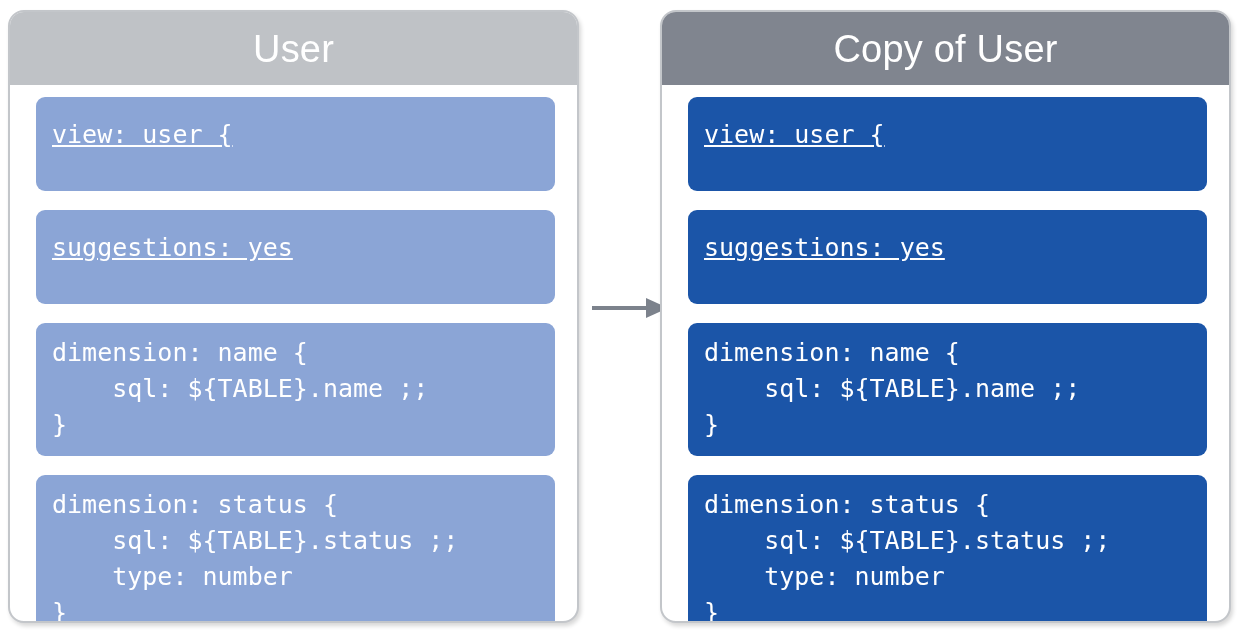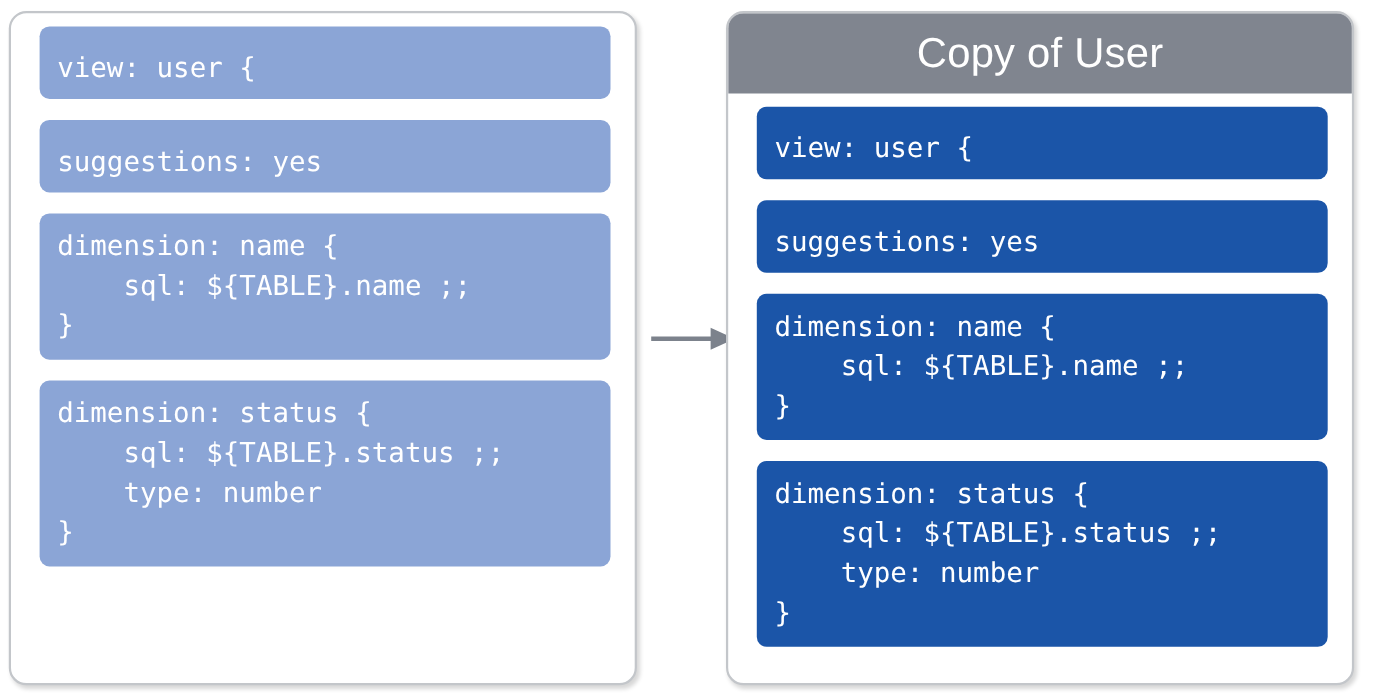--- a/index.html
+++ b/index.html
@@ -80,38 +80,40 @@
     white-space: pre;
     letter-spacing: 0px;
     min-height: 52px;
   }
   .panel-source .code-block { background: #8ba5d6; }
   .panel-copy   .code-block { background: #1b55a8; }
 
   
   .code-block.single {
     padding-top: 20px;
-    padding-bottom: 10px;
+    padding-bottom: 38px;
+    text-decoration: underline;
   }
 
   
   .arrow {
     position: absolute;
     left: 590px;
     top: 295px;
     width: 78px;
     height: 26px;
   }
 </style>
 </head>
 <body>
 
 <div class="canvas">
 
   <div class="panel panel-source">
+    <div class="panel-header">User</div>
     <div class="panel-body">
       <div class="code-block single">view: user {</div>
       <div class="code-block single">suggestions: yes</div>
       <div class="code-block">dimension: name {
     sql: ${TABLE}.name ;;
 }</div>
       <div class="code-block">dimension: status {
     sql: ${TABLE}.status ;;
     type: number
 }</div>

